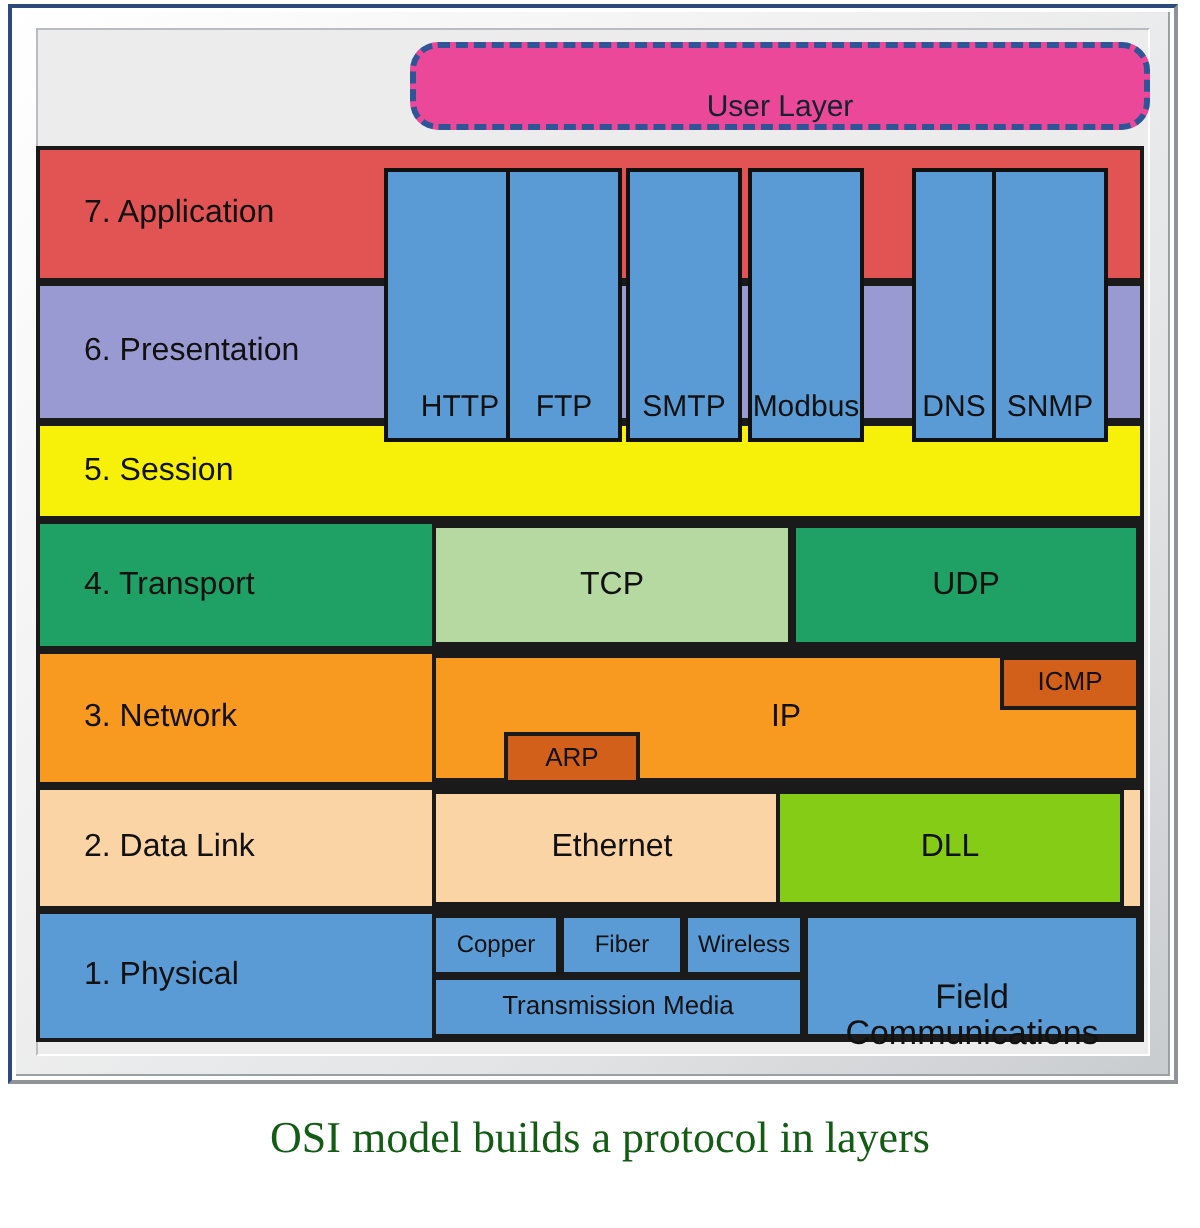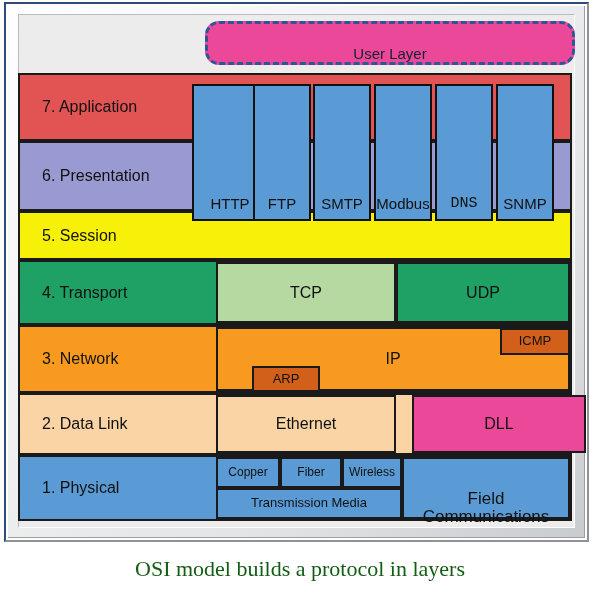--- a/index.html
+++ b/index.html
@@ -147,21 +147,21 @@
   <div class="box sub-med" style="left:500px;top:328px;width:70px;height:27px;background:#d2601a;">
     <span>ICMP</span>
   </div>
   <div class="box sub-med" style="left:216px;top:366px;width:68px;height:26px;background:#d2601a;margin-left:36px;">
     <span>ARP</span>
   </div>
 
   <div class="box sub" style="left:216px;top:395px;width:180px;height:58px;background:#fad4a5;">
     <span>Ethernet</span>
   </div>
-  <div class="box sub" style="left:412px;top:395px;width:174px;height:58px;background:#ec4899;">
+  <div class="box sub" style="left:388px;top:395px;width:174px;height:58px;background:#84cc16;">
     <span>DLL</span>
   </div>
 
   <div class="box sub-small" style="left:216px;top:457px;width:64px;height:31px;background:#5b9bd5;">
     <span>Copper</span>
   </div>
   <div class="box sub-small" style="left:280px;top:457px;width:62px;height:31px;background:#5b9bd5;">
     <span>Fiber</span>
   </div>
   <div class="box sub-small" style="left:342px;top:457px;width:60px;height:31px;background:#5b9bd5;">
@@ -180,21 +180,21 @@
   </div>
   <div class="box proto" style="left:253px;top:84px;width:58px;height:137px;">
     <span>FTP</span>
   </div>
   <div class="box proto" style="left:313px;top:84px;width:58px;height:137px;">
     <span>SMTP</span>
   </div>
   <div class="box proto" style="left:374px;top:84px;width:58px;height:137px;">
     <span>Modbus</span>
   </div>
-  <div class="box proto" style="left:435px;top:84px;width:58px;height:137px;font-family:Liberation Mono, monospace;">
+  <div class="box proto" style="left:456px;top:84px;width:42px;height:137px;">
     <span>DNS</span>
   </div>
   <div class="box proto" style="left:496px;top:84px;width:58px;height:137px;">
     <span>SNMP</span>
   </div>
 
   <div id="caption">OSI model builds a protocol in layers</div>
 
 </div>
 

